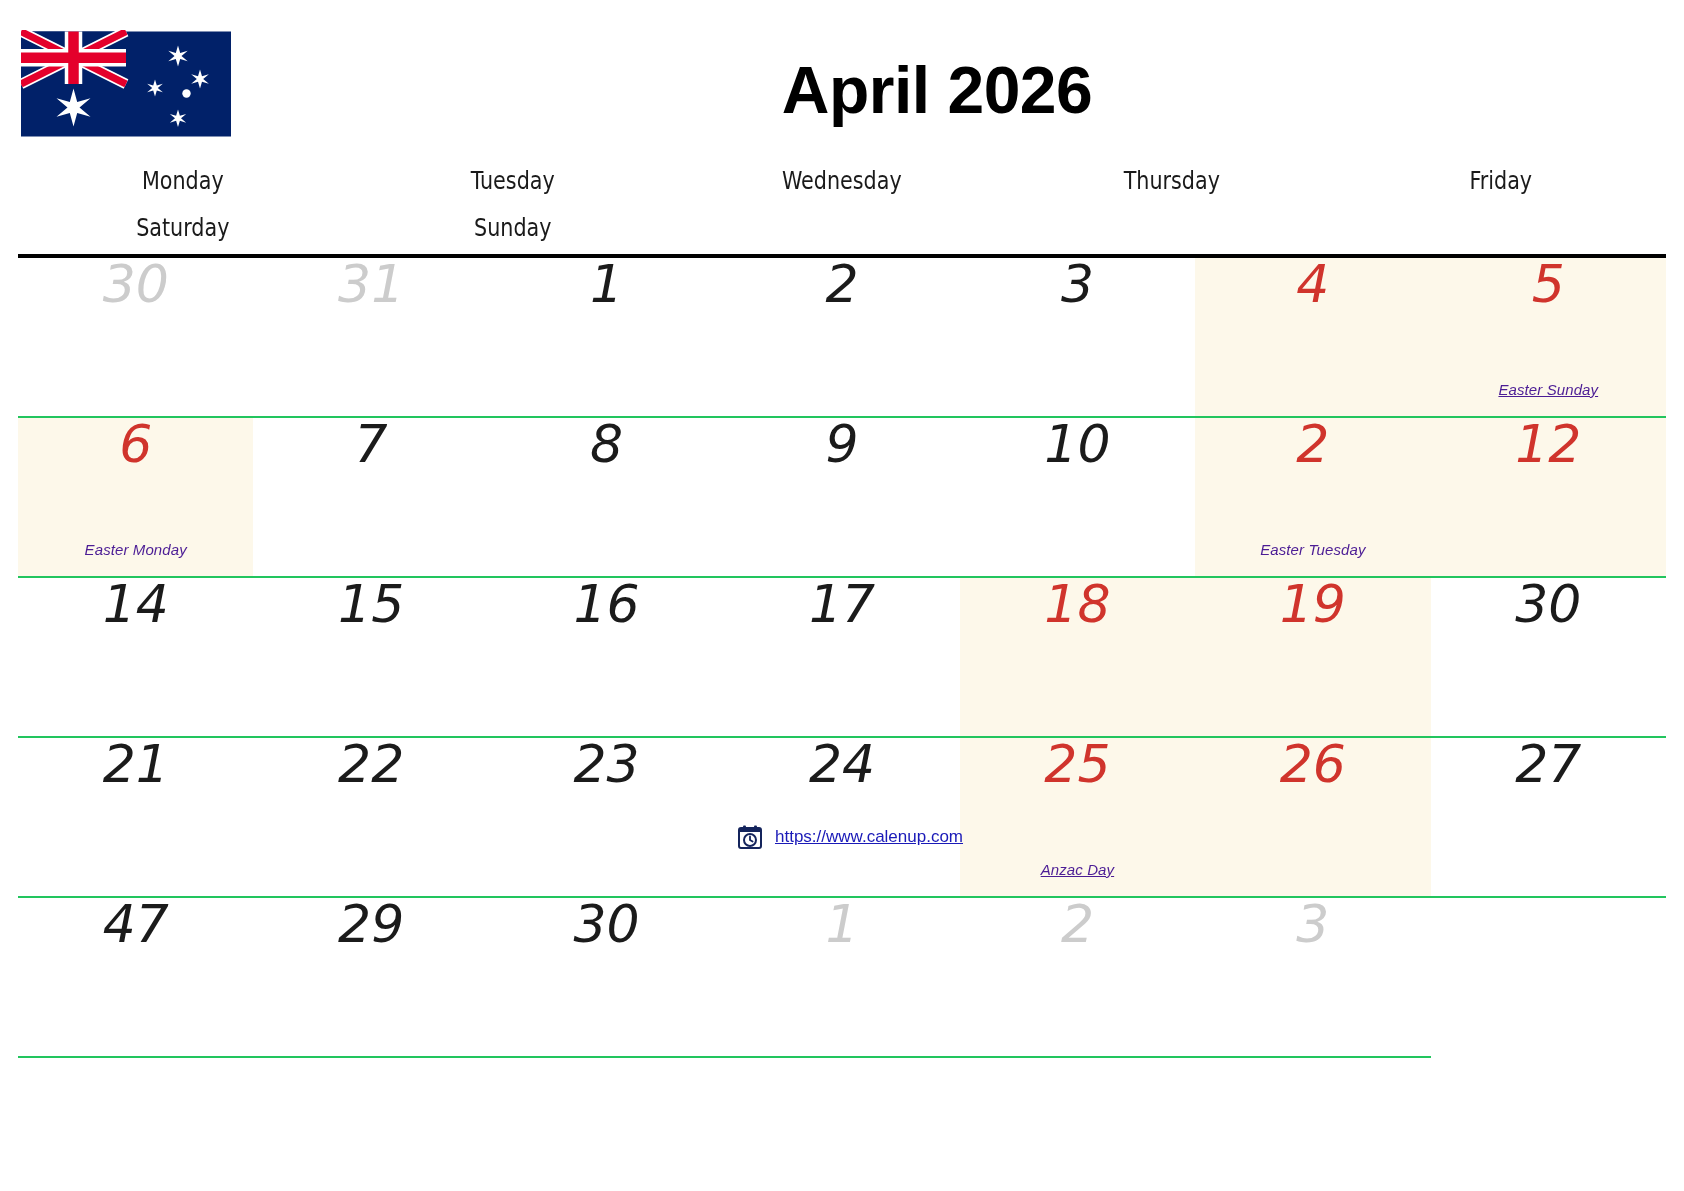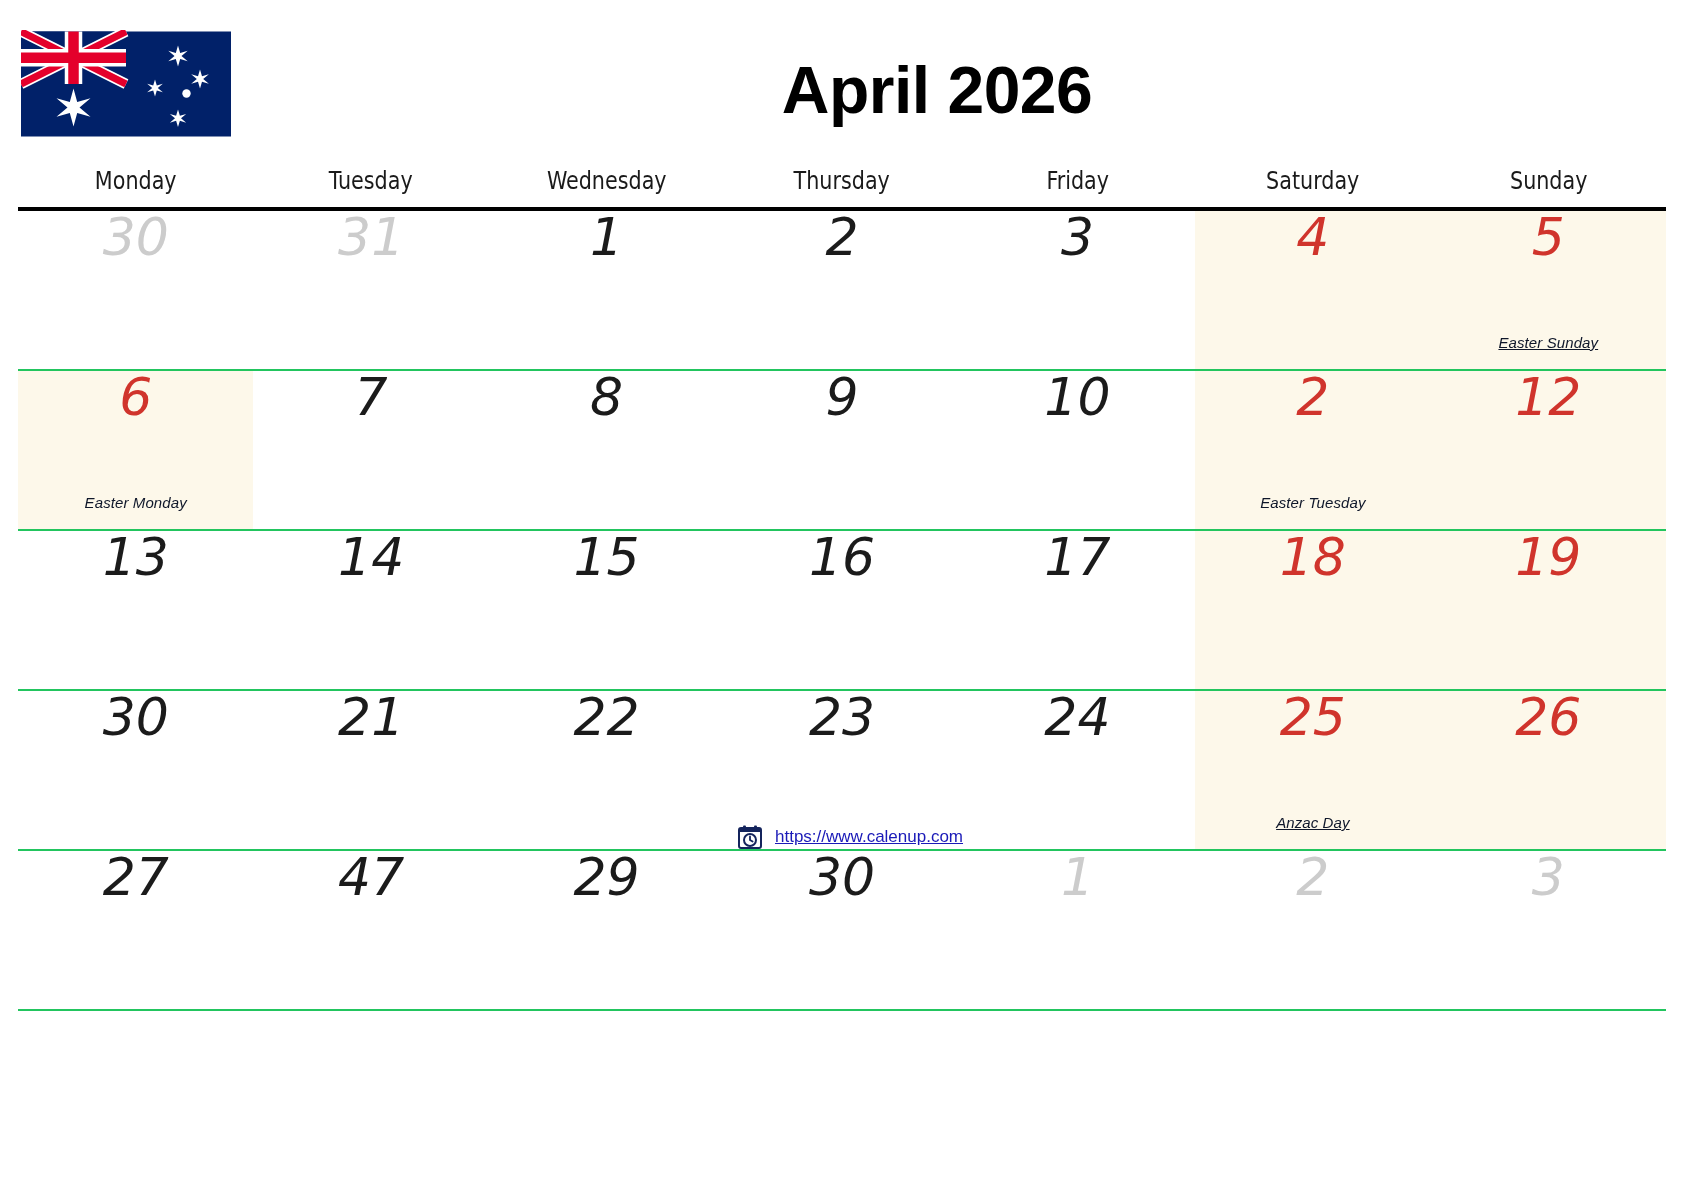--- a/index.html
+++ b/index.html
@@ -28,21 +28,21 @@
     padding-left:190px;
     box-sizing:border-box;
   }
 
   
   .grid{
     position:absolute;left:18px;right:18px;top:160px;
   }
   .weekrow{
     display:grid;
-    grid-template-columns:repeat(7,1fr);
+    grid-template-columns:repeat(5,1fr);
   }
   .dayhead{
     text-align:center;
     font-family:"Liberation Sans Narrow","DejaVu Sans Condensed","Liberation Sans",sans-serif;
     font-size:25px;
     color:#1a1a1a;
     padding:6px 0 12px 0;
     font-stretch:condensed;
     transform:scaleX(0.92);
   }
@@ -78,21 +78,21 @@
   .daynum.red{color:#D0342C;}
   .daynum.muted{color:#cccccc;}
   .daynum.shift{margin-bottom:18px;}
 
   .holiname{
     position:absolute;
     bottom:18px;
     left:0;right:0;
     text-align:center;
     font-size:15px;
-    color:#0f172a;
+    color:#4c1d95;
     font-family:"Liberation Sans Narrow","Liberation Sans",sans-serif;
     letter-spacing:0.1px;
   }
   .holiname.underline{text-decoration:underline;}
 
   
   .footer{
     position:absolute;
     left:0;right:0;bottom:78px;
     display:flex;align-items:center;justify-content:center;
@@ -192,23 +192,20 @@
           <div class="daynum">10</div>
         </div>
         <div class="cell weekend">
           <div class="daynum red shift">2</div>
           <div class="holiname">Easter Tuesday</div>
         </div>
         <div class="cell weekend">
           <div class="daynum red">12</div>
         </div>
         <div class="cell">
-          <div class="daynum">13</div>
-        </div>
-        <div class="cell">
           <div class="daynum">14</div>
         </div>
         <div class="cell">
           <div class="daynum">15</div>
         </div>
         <div class="cell">
           <div class="daynum">16</div>
         </div>
         <div class="cell">
           <div class="daynum">17</div>

